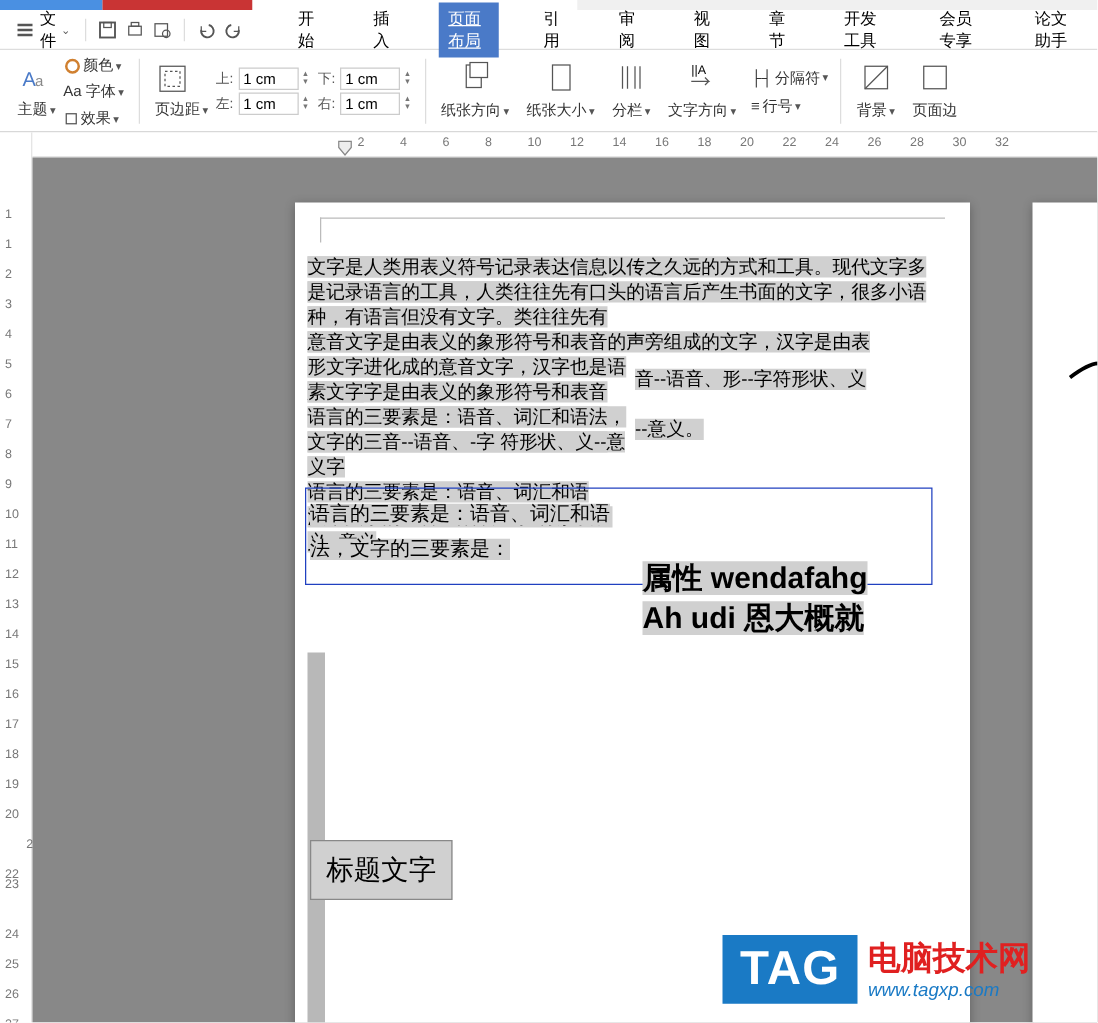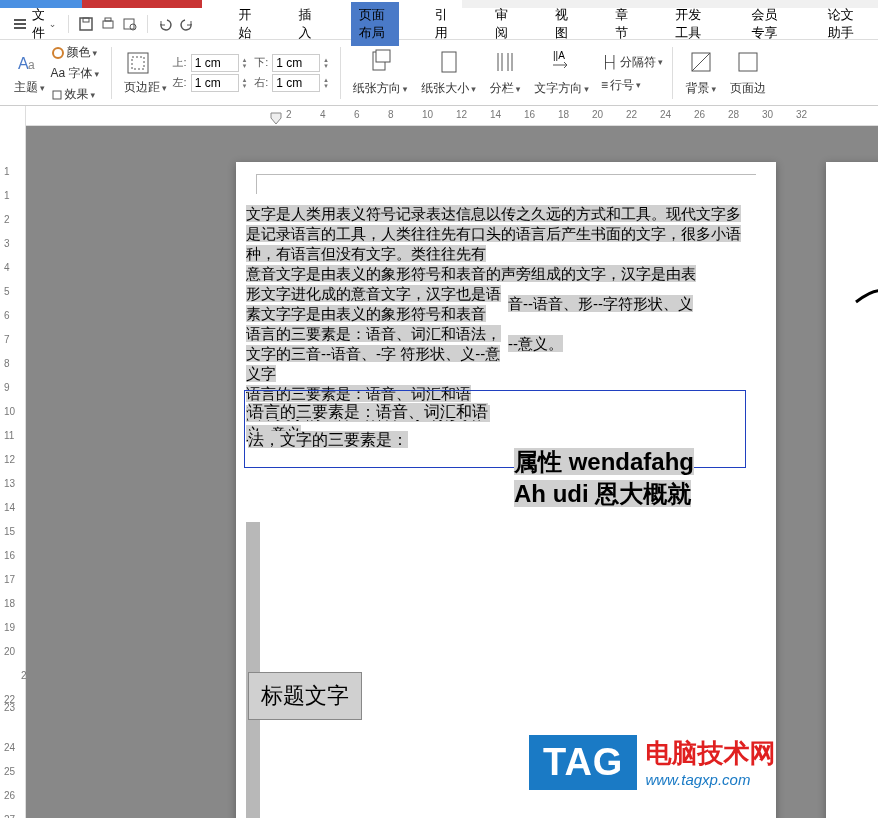--- a/index.html
+++ b/index.html
@@ -13,21 +13,21 @@
 .menu-bar { height: 32px; display: flex; align-items: center; padding: 0 10px; border-bottom: 1px solid #ddd; gap: 4px; background: #fff; }
 .file-menu { display: flex; align-items: center; gap: 2px; cursor: pointer; padding: 2px 4px; }
 .hb { display: inline-flex; flex-direction: column; gap: 2px; margin-right: 2px; }
 .hb span { width: 12px; height: 2px; background: #555; }
 .file-text { font-size: 13px; text-align: center; }
 .dd { font-size: 9px; color: #555; }
 .icon-btn { width: 22px; height: 22px; display: flex; align-items: center; justify-content: center; cursor: pointer; color: #555; }
 .vsep { width: 1px; height: 18px; background: #ddd; margin: 0 4px; }
 .main-menu { display: flex; gap: 28px; margin-left: 30px; justify-content: space-between; }
 .main-menu span { font-size: 13px; padding: 4px 8px; cursor: pointer; }
-.menu-active { background: #4a7ac8; color: #000000; border-radius: 0; }
+.menu-active { background: #4a7ac8; color: #ffffff; border-radius: 0; text-decoration: underline; }
 .ribbon { height: 66px; display: flex; align-items: center; padding: 4px 8px; border-bottom: 1px solid #ccc; background: #fff; gap: 2px; }
 .rgroup { display: flex; flex-direction: column; align-items: center; justify-content: center; height: 60px; padding: 0 6px; }
 .rgroup-row { display: flex; gap: 6px; align-items: center; }
 .rgroup-label { font-size: 12px; color: #333; margin-top: 2px; display: flex; align-items: center; gap: 2px; }
 .rsep { width: 1px; height: 52px; background: #ddd; margin: 0 4px; }
 .big-icon { width: 28px; height: 28px; display: flex; align-items: center; justify-content: center; margin-bottom: 2px; }
 .margin-grid { display: grid; grid-template-columns: auto auto; gap: 2px 8px; font-size: 12px; }
 .margin-cell { display: flex; align-items: center; gap: 4px; }
 .margin-cell input { width: 48px; border: 1px solid #ccc; font-size: 12px; padding: 1px 3px; }
 .spinner { display: flex; flex-direction: column; }
@@ -42,21 +42,21 @@
 .page-container { position: absolute; left: 26px; top: 20px; right: 0; bottom: 0; overflow: hidden; background: #888; }
 .page { position: absolute; background: #fff; box-shadow: 0 2px 8px rgba(0,0,0,0.3); }
 .page1 { left: 210px; top: 36px; width: 540px; height: 680px; }
 .page2 { left: 800px; top: 36px; width: 400px; height: 680px; }
 .content-para { font-size: 15px; line-height: 20px; padding: 0; }
 .sel { background: #d0d0d0; }
 .blue-box { position: absolute; border: 1px solid #2040c0; }
 .big-text { font-size: 24px; font-weight: bold; }
 .title-box { position: absolute; border: 1px solid #888; background: #d0d0d0; padding: 8px 12px; font-size: 22px; }
 .gray-bar { position: absolute; background: #b8b8b8; }
-.tag-watermark { position: absolute; right: 0; bottom: 17px; width: 349px; height: 78px; display: flex; align-items: center; }
+.tag-watermark { position: absolute; right: 0; bottom: 4px; width: 300px; height: 78px; display: flex; align-items: center; }
 .tag-box { background: #1a7ac5; color: #fff; font-weight: 900; font-size: 38px; padding: 6px 14px; font-family: Arial; letter-spacing: 1px; }
 .tag-text { margin-left: 8px; }
 .tag-cn { color: #e02020; font-size: 26px; font-weight: bold; }
 .tag-url { color: #1a7ac5; font-size: 15px; font-style: italic; }
 .small-label { font-size: 11px; color: #555; }
 svg { display: block; }
 </style>
 </head>
 <body>
 

